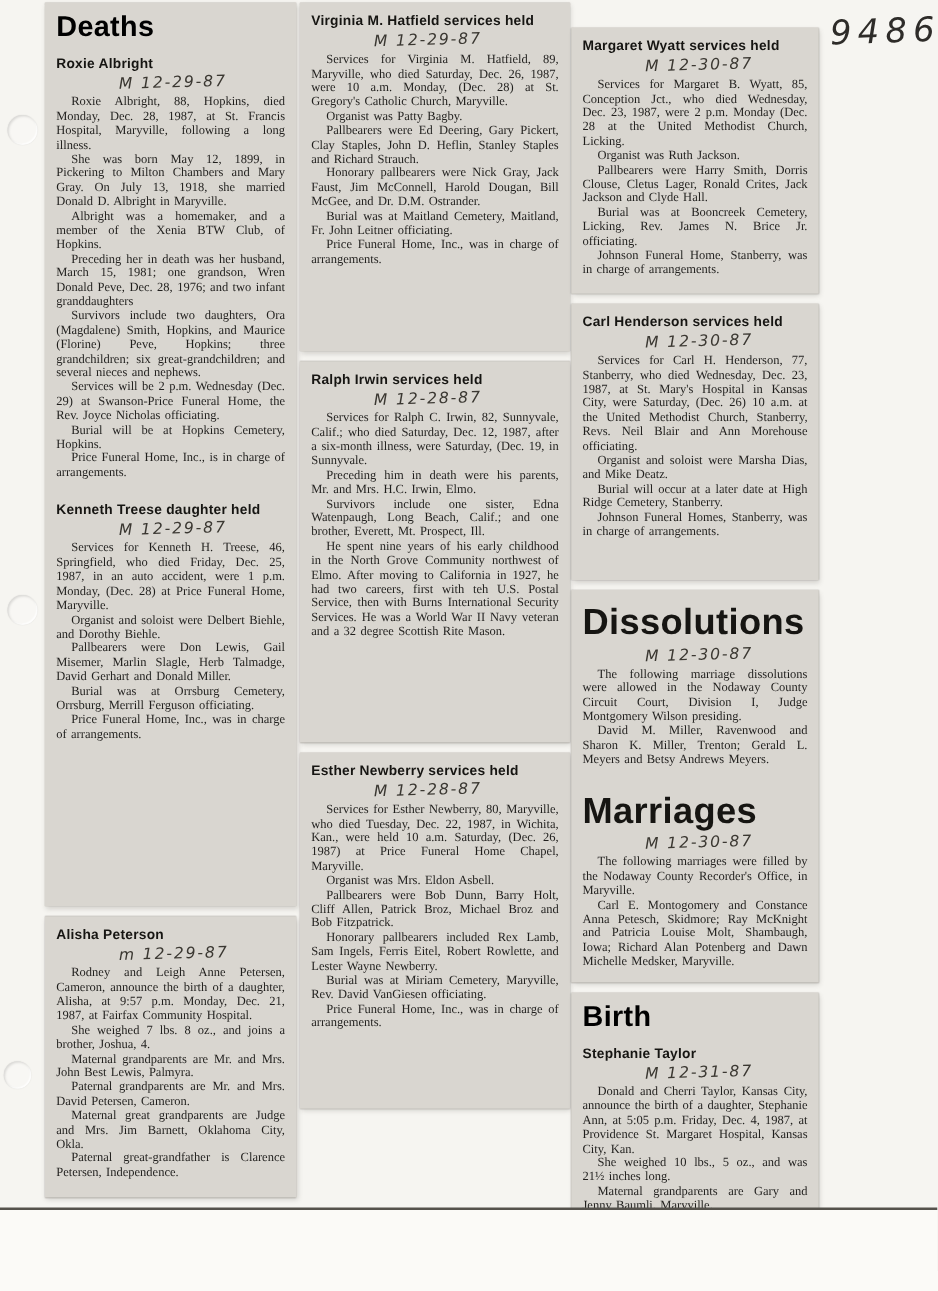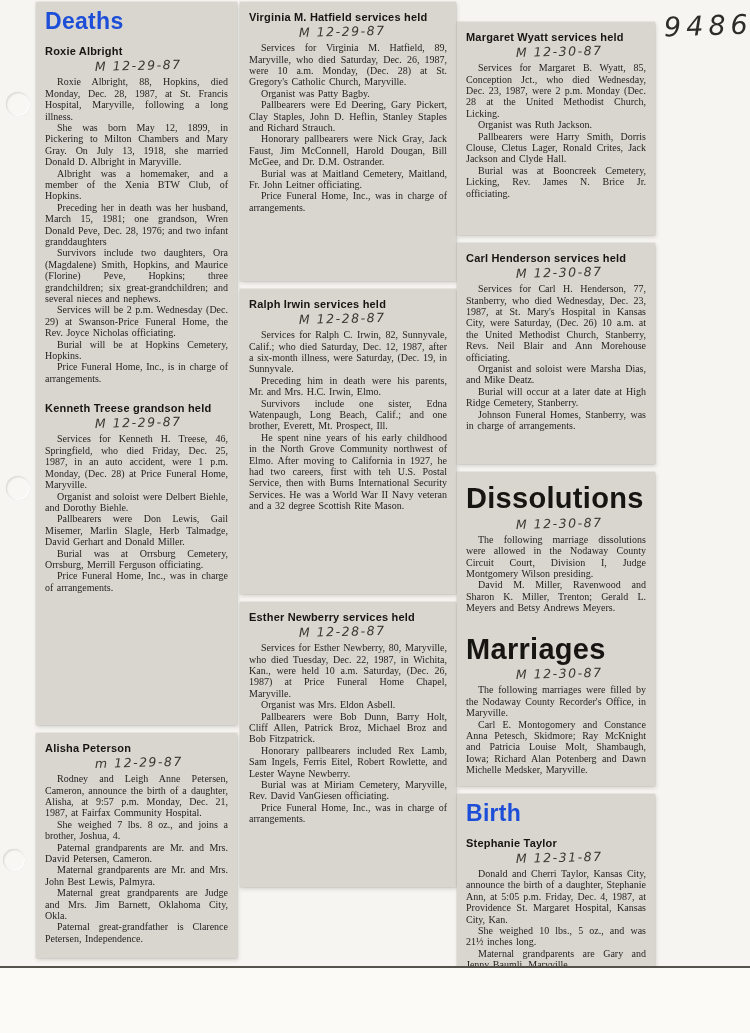--- a/index.html
+++ b/index.html
@@ -26,21 +26,21 @@
   .col-right .clipping:nth-child(1) { min-height:196px; }
   .col-right .clipping:nth-child(2) { min-height:204px; }
   .col-right .clipping:nth-child(3) { min-height:262px; }
   .col-right .clipping:nth-child(4) { min-height:188px; }
 
   .article + .article { margin-top:18px; }
 
   .kicker {
     font-family:"Liberation Sans", sans-serif; font-weight:bold;
     font-size:23px; line-height:1.05; letter-spacing:.3px;
-    margin:0 0 12px; color:#1d4ed8;
+    margin:0 0 12px; color:#000000;
   }
   .headline {
     font-family:"Liberation Sans", sans-serif; font-weight:bold;
     font-size:11px; line-height:1.2; letter-spacing:.2px;
     margin:2px 0 0; color:#161512;
   }
   .headline-section { font-size:29px; letter-spacing:.3px; }
 
   .date-note {
     font-family:"DejaVu Sans", sans-serif; font-style:italic;
@@ -98,37 +98,37 @@
           <p class="para">Roxie Albright, 88, Hopkins, died Monday, Dec. 28, 1987, at St. Francis Hospital, Maryville, following a long illness.</p>
           <p class="para">She was born May 12, 1899, in Pickering to Milton Chambers and Mary Gray. On July 13, 1918, she married Donald D. Albright in Maryville.</p>
           <p class="para">Albright was a homemaker, and a member of the Xenia BTW Club, of Hopkins.</p>
           <p class="para">Preceding her in death was her husband, March 15, 1981; one grandson, Wren Donald Peve, Dec. 28, 1976; and two infant granddaughters</p>
           <p class="para">Survivors include two daughters, Ora (Magdalene) Smith, Hopkins, and Maurice (Florine) Peve, Hopkins; three grandchildren; six great-grandchildren; and several nieces and nephews.</p>
           <p class="para">Services will be 2 p.m. Wednesday (Dec. 29) at Swanson-Price Funeral Home, the Rev. Joyce Nicholas officiating.</p>
           <p class="para">Burial will be at Hopkins Cemetery, Hopkins.</p>
           <p class="para">Price Funeral Home, Inc., is in charge of arrangements.</p>
         </section>
         <section class="article">
-          <h2 class="headline">Kenneth Treese grandson held</h2>
+          <h2 class="headline">Kenneth Treese daughter held</h2>
           <div class="date-note">M 12-29-87</div>
           <p class="para">Services for Kenneth H. Treese, 46, Springfield, who died Friday, Dec. 25, 1987, in an auto accident, were 1 p.m. Monday, (Dec. 28) at Price Funeral Home, Maryville.</p>
           <p class="para">Organist and soloist were Delbert Biehle, and Dorothy Biehle.</p>
           <p class="para">Pallbearers were Don Lewis, Gail Misemer, Marlin Slagle, Herb Talmadge, David Gerhart and Donald Miller.</p>
           <p class="para">Burial was at Orrsburg Cemetery, Orrsburg, Merrill Ferguson officiating.</p>
           <p class="para">Price Funeral Home, Inc., was in charge of arrangements.</p>
         </section>
       </article>
       <article class="clipping">
         <section class="article">
           <h2 class="headline">Alisha Peterson</h2>
           <div class="date-note">m 12-29-87</div>
           <p class="para">Rodney and Leigh Anne Petersen, Cameron, announce the birth of a daughter, Alisha, at 9:57 p.m. Monday, Dec. 21, 1987, at Fairfax Community Hospital.</p>
           <p class="para">She weighed 7 lbs. 8 oz., and joins a brother, Joshua, 4.</p>
+          <p class="para">Maternal grandparents are Mr. and Mrs. John Best Lewis, Palmyra.</p>
           <p class="para">Paternal grandparents are Mr. and Mrs. David Petersen, Cameron.</p>
-          <p class="para">Maternal grandparents are Mr. and Mrs. John Best Lewis, Palmyra.</p>
           <p class="para">Maternal great grandparents are Judge and Mrs. Jim Barnett, Oklahoma City, Okla.</p>
           <p class="para">Paternal great-grandfather is Clarence Petersen, Independence.</p>
         </section>
       </article>
     </div>
   <div class="column col-middle">
       <article class="clipping">
         <section class="article">
           <h2 class="headline">Virginia M. Hatfield services held</h2>
           <div class="date-note">M 12-29-87</div>
@@ -165,20 +165,21 @@
     </div>
   <div class="column col-right">
       <article class="clipping">
         <section class="article">
           <h2 class="headline">Margaret Wyatt services held</h2>
           <div class="date-note">M 12-30-87</div>
           <p class="para">Services for Margaret B. Wyatt, 85, Conception Jct., who died Wednesday, Dec. 23, 1987, were 2 p.m. Monday (Dec. 28 at the United Methodist Church, Licking.</p>
           <p class="para">Organist was Ruth Jackson.</p>
           <p class="para">Pallbearers were Harry Smith, Dorris Clouse, Cletus Lager, Ronald Crites, Jack Jackson and Clyde Hall.</p>
           <p class="para">Burial was at Booncreek Cemetery, Licking, Rev. James N. Brice Jr. officiating.</p>
+          <p class="para">Johnson Funeral Home, Stanberry, was in charge of arrangements.</p>
         </section>
       </article>
       <article class="clipping">
         <section class="article">
           <h2 class="headline">Carl Henderson services held</h2>
           <div class="date-note">M 12-30-87</div>
           <p class="para">Services for Carl H. Henderson, 77, Stanberry, who died Wednesday, Dec. 23, 1987, at St. Mary's Hospital in Kansas City, were Saturday, (Dec. 26) 10 a.m. at the United Methodist Church, Stanberry, Revs. Neil Blair and Ann Morehouse officiating.</p>
           <p class="para">Organist and soloist were Marsha Dias, and Mike Deatz.</p>
           <p class="para">Burial will occur at a later date at High Ridge Cemetery, Stanberry.</p>
           <p class="para">Johnson Funeral Homes, Stanberry, was in charge of arrangements.</p>

